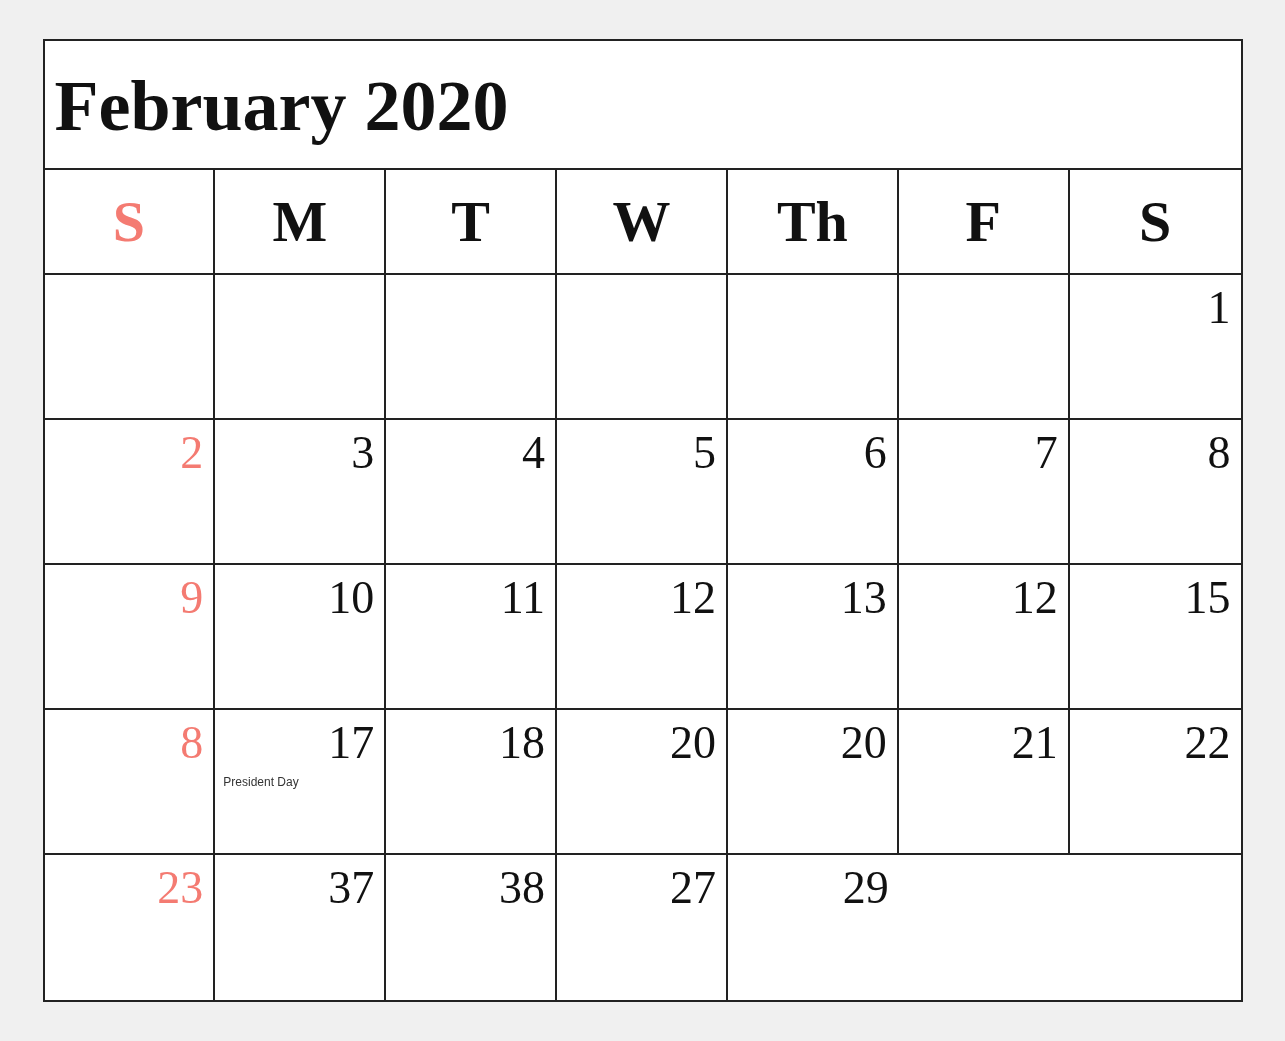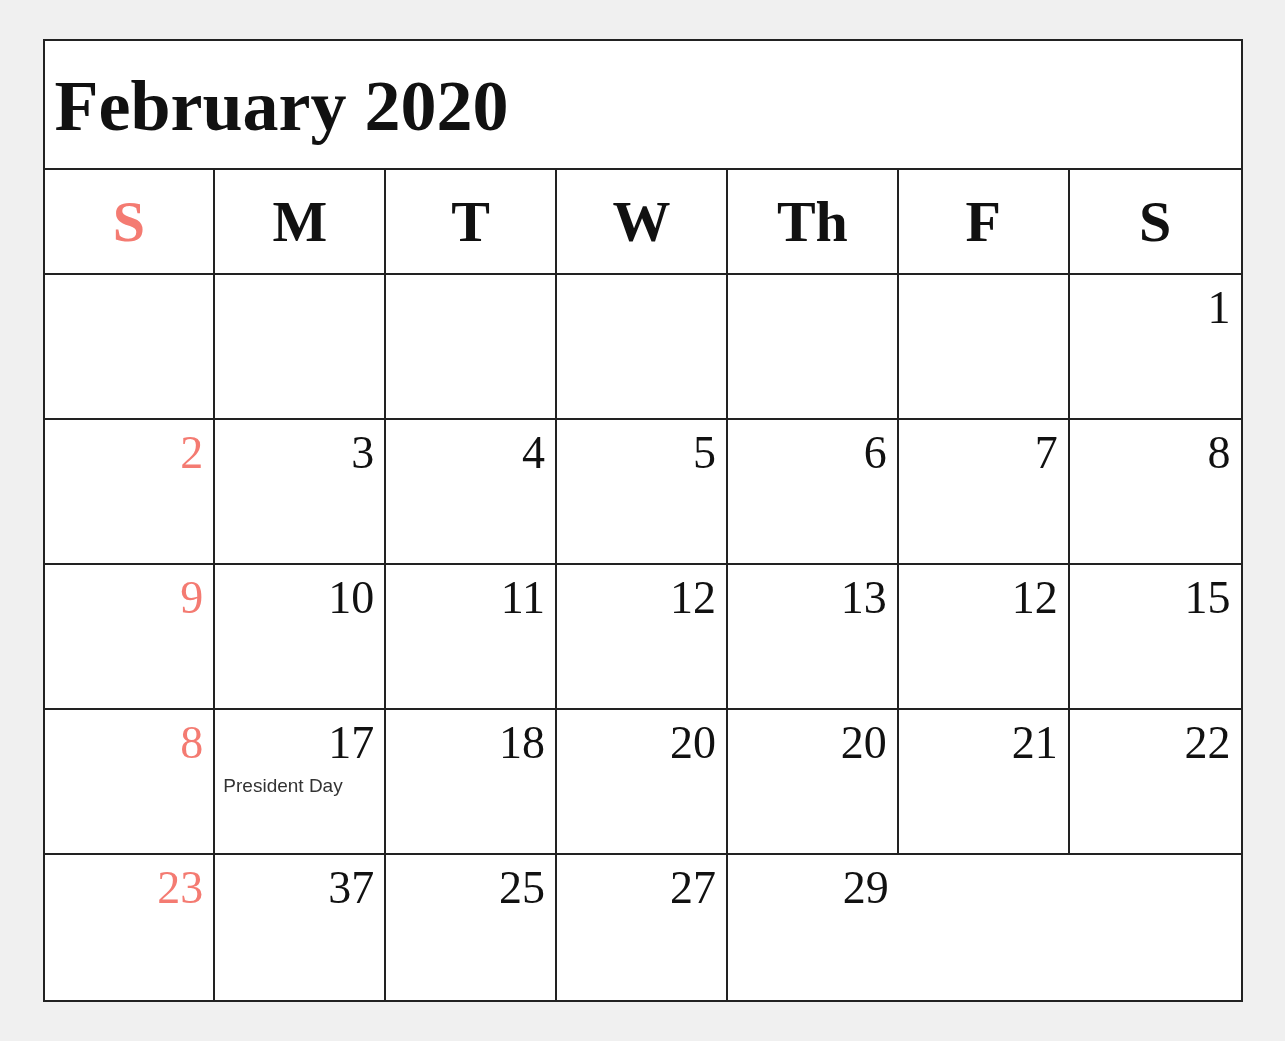--- a/index.html
+++ b/index.html
@@ -98,21 +98,21 @@
 
     .cell-number.sunday {
       color: #f47b72;
     }
 
     .cell-number.empty {
       visibility: hidden;
     }
 
     .cell-event {
-      font-size: 19px;
+      font-size: 12px;
       color: #333;
       text-align: left;
       width: 100%;
       margin-top: 6px;
       font-family: Arial, sans-serif;
     }
   </style>
 </head>
 <body>
 
@@ -217,21 +217,21 @@
       <div class="calendar-cell">
         <span class="cell-number">22</span>
       </div>
       <div class="calendar-cell last-row">
         <span class="cell-number sunday">23</span>
       </div>
       <div class="calendar-cell last-row">
         <span class="cell-number">37</span>
       </div>
       <div class="calendar-cell last-row">
-        <span class="cell-number">25</span>
+        <span class="cell-number">38</span>
       </div>
       <div class="calendar-cell last-row">
         <span class="cell-number">27</span>
       </div>
       <div class="calendar-cell last-row">
         <span class="cell-number">29</span>
       </div>
     </div>
 </div>
 

